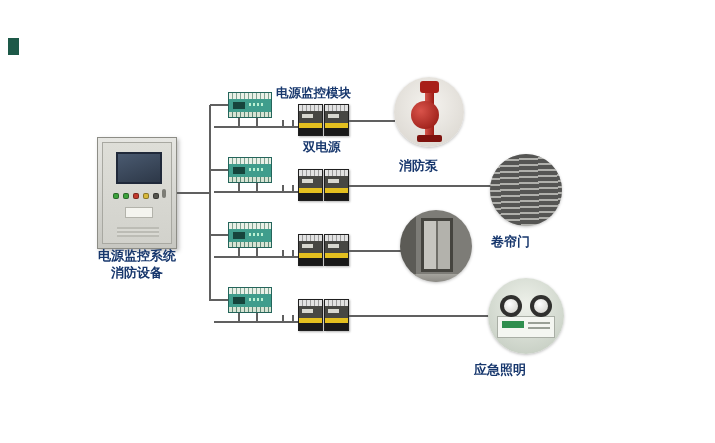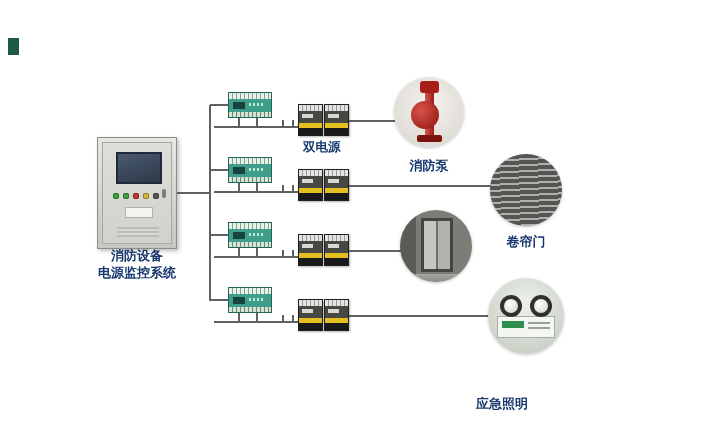--- a/index.html
+++ b/index.html
@@ -7,21 +7,21 @@
     position:relative;width:715px;height:443px;background:#ffffff;overflow:hidden;
     font-family:"Liberation Sans","DejaVu Sans",sans-serif;
   }
   .abs{position:absolute;}
   .line{position:absolute;background:#606060;}
   .hline{height:2px;}
   .vline{width:2px;}
 
   
   .lbl{position:absolute;font-weight:bold;font-size:13px;color:#17376d;white-space:nowrap;}
-  .lbl.center{text-align:center;white-space:normal;}
+  .lbl.center{white-space:normal;}
   .cab-label{position:absolute;text-align:center;font-weight:bold;font-size:13px;color:#17376d;line-height:17px;}
 
   
   .cabinet{position:absolute;width:80px;height:112px;background:linear-gradient(180deg,#e6e6e2,#c7c7c1);
     border:1px solid #8d8d86;box-sizing:border-box;box-shadow:2px 2px 4px rgba(0,0,0,.25);}
   .cab-door{position:absolute;left:4px;top:4px;right:4px;bottom:4px;border:1px solid #a8a8a1;background:linear-gradient(180deg,#dedeb a0,#d4d4ce);}
   .cab-screen{position:absolute;left:13px;top:9px;width:46px;height:32px;background:linear-gradient(160deg,#4a5a70,#2d3848);border:2px solid #20293a;box-sizing:border-box;}
   .cab-btns{position:absolute;left:10px;top:50px;width:52px;height:8px;display:flex;gap:4px;}
   .cab-btns span{width:6px;height:6px;border-radius:2px;display:inline-block;border:1px solid rgba(0,0,0,.35);box-sizing:border-box;}
   .dot-g{background:#3da23c;}
@@ -92,22 +92,22 @@
         <span class="dot-y"></span>
         <span class="dot-k"></span>
       </div>
       <div class="cab-sticker"></div>
       <div class="cab-lock"></div>
       <div class="cab-vent"></div>
     </div>
   </div>
 
   <div class="cab-label" style="left:82px;top:247px;width:110px;">
+    <div>电源监控系统</div>
     <div>消防设备</div>
-    <div>电源监控系统</div>
   </div>
 
   <div class="line vline" style="left:209px;top:105px;height:196px;"></div>
   <div class="line hline" style="left:177px;top:192px;width:33px;"></div>
 
   <div class="row" style="top:92px;">
     <div class="line hline" style="left:1px;top:12px;width:18px;"></div>
     <div class="module">
       <div class="mstrip-top"></div>
       <div class="mscreen"></div>
@@ -211,20 +211,21 @@
     </div>
     <div class="sw" style="left:115px;">
       <div class="swt"></div>
       <div class="swb"></div>
       <div class="swy"></div>
       <div class="swbase"></div>
     </div>
     <div class="line hline" style="left:140px;top:28px;width:140px;"></div>
   </div>
 
+  <div class="lbl" style="left:276px;top:85px;font-size:12.5px;">电源监控模块</div>
   <div class="lbl" style="left:303px;top:139px;font-size:12.5px;">双电源</div>
 
   <div class="photo pump" style="left:394px;top:77px;width:70px;height:70px;">
     <div class="pump-pipe"></div>
     <div class="pump-motor"></div>
     <div class="pump-volute"></div>
     <div class="pump-base"></div>
   </div>
   <div class="lbl center" style="left:399px;top:157px;width:60px;">消防泵</div>
 
@@ -245,15 +246,15 @@
       <div class="em-strip"></div>
       <div class="em-text"></div>
     </div>
     <div class="em-lamp" style="left:12px;">
       <div class="em-lamp-inner"></div>
     </div>
     <div class="em-lamp" style="left:42px;">
       <div class="em-lamp-inner"></div>
     </div>
   </div>
-  <div class="lbl center" style="left:464px;top:361px;width:76px;margin-top:34px;">应急照明</div>
+  <div class="lbl center" style="left:474px;top:361px;width:76px;">应急照明</div>
 
 </div>
 
 </body></html>

